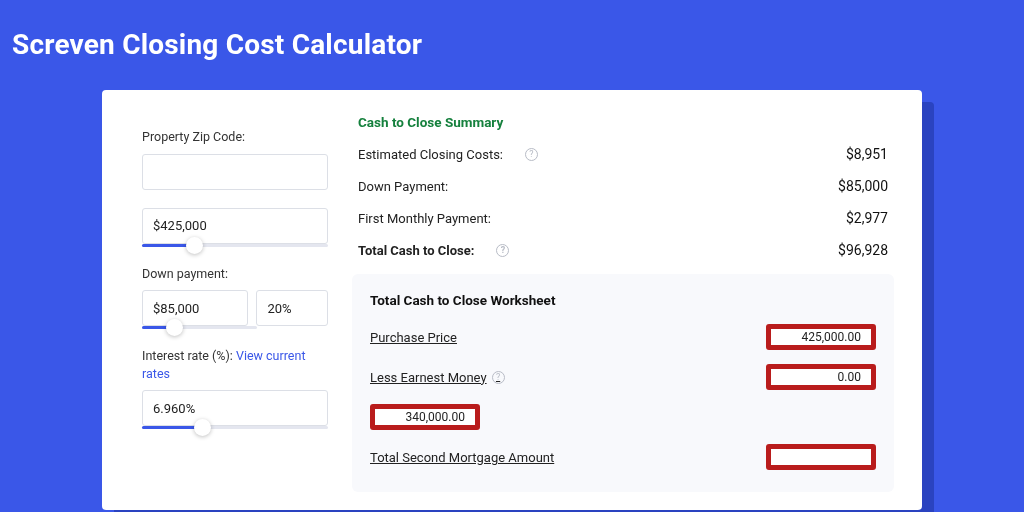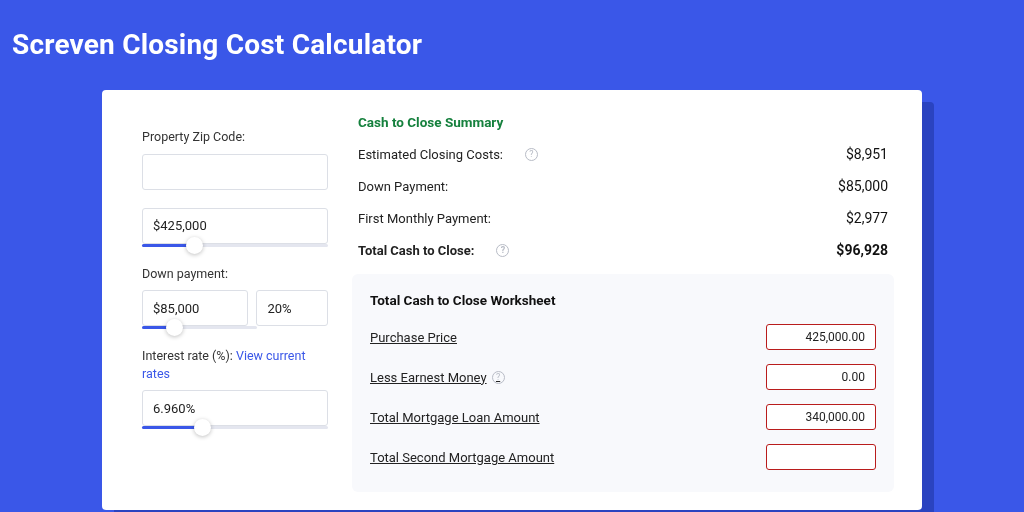--- a/index.html
+++ b/index.html
@@ -19,27 +19,27 @@
   .row-2 { display: flex; gap: 8px; }
   .row-2 .input-box:first-child { flex: 1.7; }
   .row-2 .input-box:last-child { flex: 1; }
   .link { color: #3a57e8; font-size: 12.5px; text-decoration: none; }
   .summary-card { background: #fff; border-radius: 6px; padding: 0 6px; }
   .summary-title { font-size: 13.5px; font-weight: 700; color: #15803d; margin-bottom: 16px; }
   .summary-row { display: flex; justify-content: space-between; align-items: center; margin-bottom: 16px; }
   .summary-label { font-size: 13px; color: #222; display: flex; align-items: center; gap: 22px; }
   .summary-value { font-size: 14px; color: #111; }
   .summary-row.bold .summary-label { font-weight: 700; }
-  .summary-row.bold .summary-value { font-weight: 700; }
+  .summary-row.bold .summary-value { font-weight: 400; }
   .help-icon { display: inline-flex; width: 13px; height: 13px; border: 1px solid #b8bcc6; border-radius: 50%; color: #b8bcc6; font-size: 9px; align-items: center; justify-content: center; line-height: 1; }
   .worksheet { background: #f8f9fc; border-radius: 6px; padding: 18px 18px 8px 18px; margin-top: 10px; }
   .worksheet-title { font-size: 13.5px; font-weight: 700; color: #111; margin-bottom: 16px; }
   .ws-row { display: flex; justify-content: space-between; align-items: center; margin-bottom: 14px; }
   .ws-label { font-size: 13px; color: #222; display: flex; align-items: center; gap: 5px; text-decoration: underline; }
-  .ws-input { background: #fff; border: 1px solid #b91c1c; border-radius: 3px; height: 26px; width: 110px; padding: 0 10px; font-size: 12px; color: #222; text-align: right; display: flex; align-items: center; }
+  .ws-input { background: #fff; border: 5px solid #b91c1c; border-radius: 3px; height: 26px; width: 110px; padding: 0 10px; font-size: 12px; color: #222; text-align: right; display: flex; align-items: center; }
   input { border: none; outline: none; width: 100%; font: inherit; background: transparent; color: inherit; }
   input.right-align { text-align: right; }
 </style>
 </head>
 <body>
 
 <div class="title">Screven Closing Cost Calculator</div>
 
 <div class="panel-wrap">
   <div class="panel-shadow"></div>
@@ -143,23 +143,20 @@
             <div class="ws-row">
               <div class="ws-label">
                 <span>Less Earnest Money</span>
                 <span class="help-icon">?</span>
               </div>
               <div class="ws-input">
                 <input class="right-align" value="0.00" style="">
               </div>
             </div>
             <div class="ws-row">
-              <div class="ws-label">
-                <span>Total Mortgage Loan Amount</span>
-              </div>
               <div class="ws-input">
                 <input class="right-align" value="340,000.00" style="">
               </div>
             </div>
             <div class="ws-row">
               <div class="ws-label">
                 <span>Total Second Mortgage Amount</span>
               </div>
               <div class="ws-input">
                 <input class="right-align" style="">

